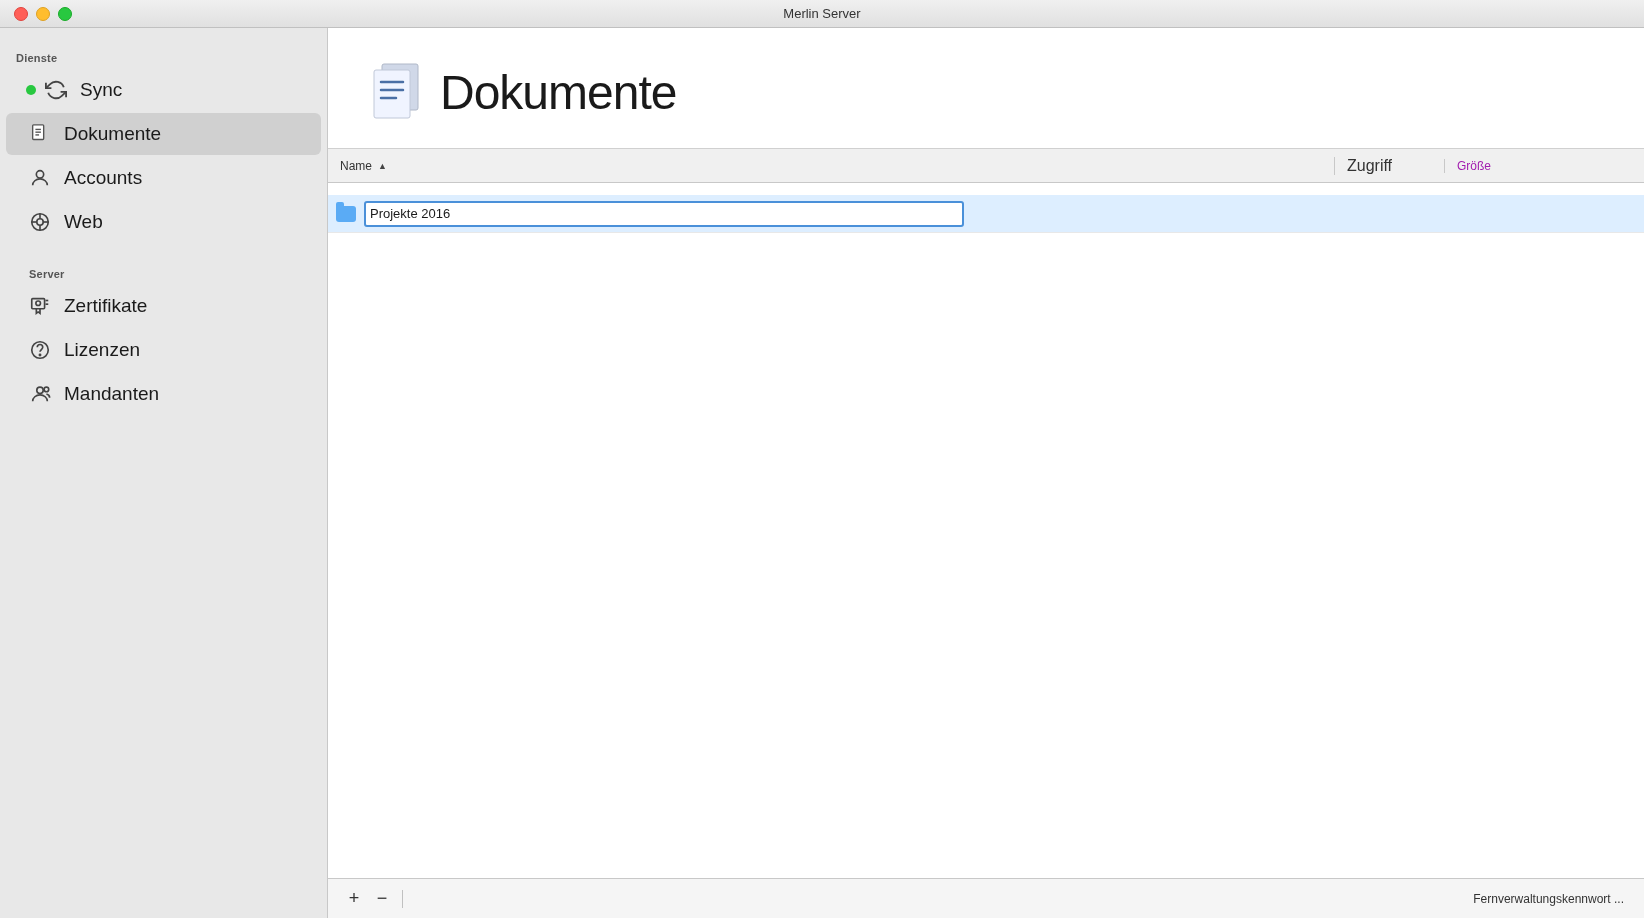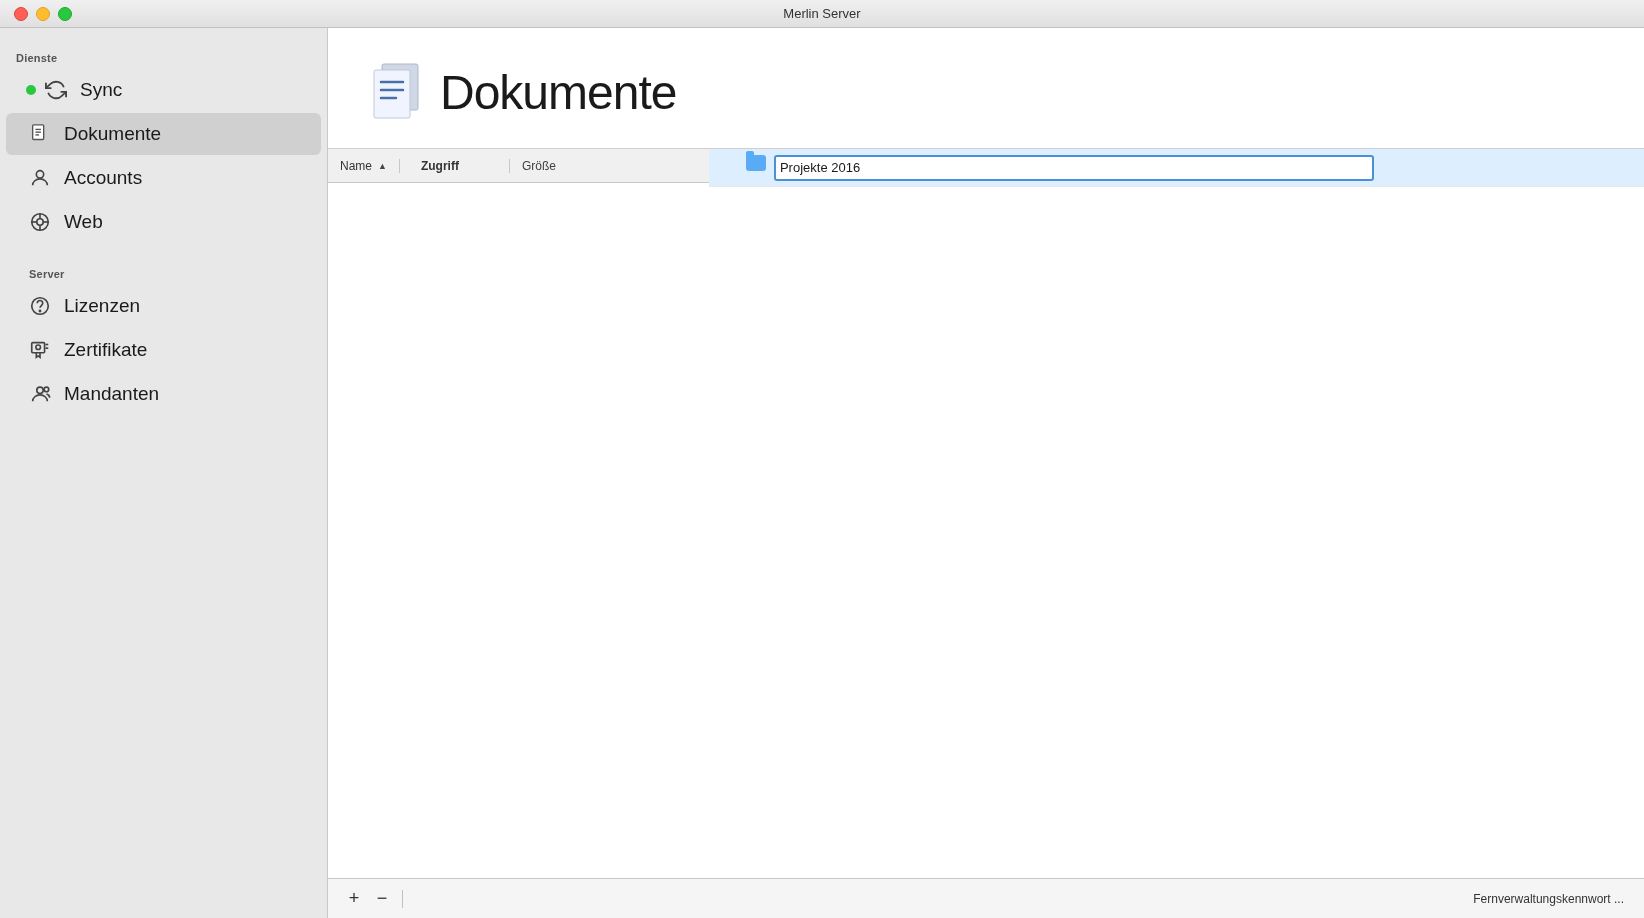--- a/index.html
+++ b/index.html
@@ -144,23 +144,24 @@
       font-size: 48px;
       font-weight: 200;
       color: #1a1a1a;
       letter-spacing: -1px;
     }
 
     
     .table-container {
       flex: 1;
       display: flex;
-      flex-direction: row;
+      flex-direction: column;
       overflow: hidden;
       border-top: 1px solid #d0d0d0;
+      gap: 12px;
     }
 
     .table-header {
       display: flex;
       background: #f0f0f0;
       border-bottom: 1px solid #c8c8c8;
       height: 34px;
       align-items: center;
       flex-shrink: 0;
     }
@@ -176,32 +177,32 @@
       gap: 6px;
     }
 
     .sort-arrow {
       font-size: 9px;
       color: #444;
     }
 
     .col-zugriff {
       width: 110px;
-      padding: 0 21px;
-      font-size: 12px;
+      padding: 0 12px;
+      font-size: 16px;
       color: #333;
-      font-weight: 700;
+      font-weight: 400;
       border-left: 1px solid #c8c8c8;
     }
 
     .col-groesse {
       width: 200px;
       padding: 0 12px;
       font-size: 12px;
-      color: #404040;
+      color: #a21caf;
       font-weight: 500;
       border-left: 1px solid #c8c8c8;
     }
 
     
     .table-body {
       flex: 1;
       overflow-y: auto;
     }
 
@@ -211,23 +212,22 @@
       height: 38px;
       border-bottom: 1px solid #e8e8e8;
       background: #ddeeff;
       cursor: pointer;
     }
 
     .row-name-cell {
       flex: 1;
       padding: 0 8px;
       display: flex;
-      align-items: flex-start;
+      align-items: center;
       gap: 8px;
-      margin-left: 29px;
     }
 
     .folder-icon-small {
       width: 20px;
       height: 16px;
       background: #5aabf5;
       border-radius: 0 3px 3px 3px;
       position: relative;
       flex-shrink: 0;
     }
@@ -385,39 +385,39 @@
         </svg>
       </div>
       <span class="sidebar-item-label">Web</span>
     </div>
 
     <div class="section-label" style="margin-top: 16px; padding-left: 29px;">Server</div>
 
     <div class="sidebar-item">
       <div class="sidebar-icon">
         <svg class="icon-svg" viewBox="0 0 24 24" fill="none" stroke="#444" stroke-width="1.8">
-          <circle cx="12" cy="12" r="9"></circle>
-          <path d="M9 9a3 3 0 0 1 6 0c0 2-3 3-3 5"></path>
-          <circle cx="12" cy="17.5" r="0.7" fill="#444"></circle>
-        </svg>
-      </div>
-      <span class="sidebar-item-label">Lizenzen</span>
-    </div>
-
-    <div class="sidebar-item">
-      <div class="sidebar-icon">
-        <svg class="icon-svg" viewBox="0 0 24 24" fill="none" stroke="#444" stroke-width="1.8">
           <rect x="3" y="4" width="14" height="11" rx="1"></rect>
           <circle cx="10" cy="9" r="2.5"></circle>
           <path d="M8 15 L8 20 L10 18.5 L12 20 L12 15"></path>
           <line x1="18" y1="6" x2="21" y2="6"></line>
           <line x1="18" y1="10" x2="21" y2="10"></line>
         </svg>
       </div>
       <span class="sidebar-item-label">Zertifikate</span>
+    </div>
+
+    <div class="sidebar-item">
+      <div class="sidebar-icon">
+        <svg class="icon-svg" viewBox="0 0 24 24" fill="none" stroke="#444" stroke-width="1.8">
+          <circle cx="12" cy="12" r="9"></circle>
+          <path d="M9 9a3 3 0 0 1 6 0c0 2-3 3-3 5"></path>
+          <circle cx="12" cy="17.5" r="0.7" fill="#444"></circle>
+        </svg>
+      </div>
+      <span class="sidebar-item-label">Lizenzen</span>
     </div>
 
     <div class="sidebar-item">
       <div class="sidebar-icon">
         <svg class="icon-svg" viewBox="0 0 24 24" fill="none" stroke="#444" stroke-width="1.8">
           <circle cx="12" cy="8" r="3.5"></circle>
           <path d="M4 20c0-4 3.6-7 8-7s8 3 8 7"></path>
           <circle cx="19" cy="7" r="2.5"></circle>
           <path d="M19 12c2 0.5 3.5 2 3.5 4"></path>
         </svg>

